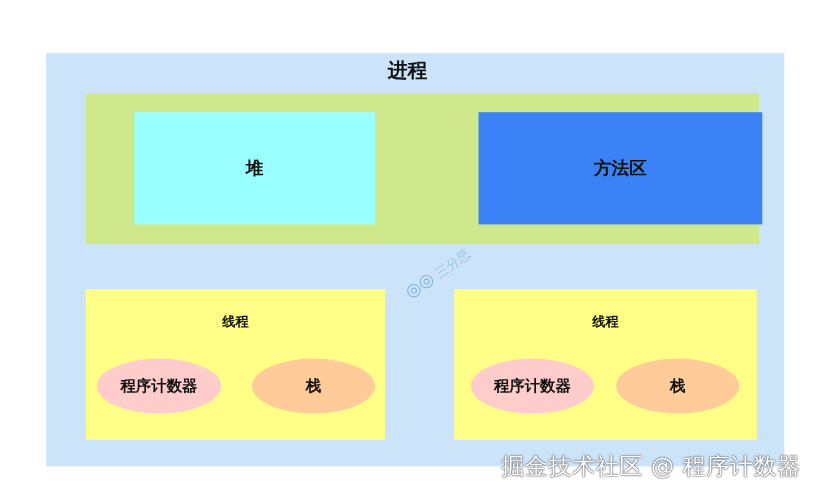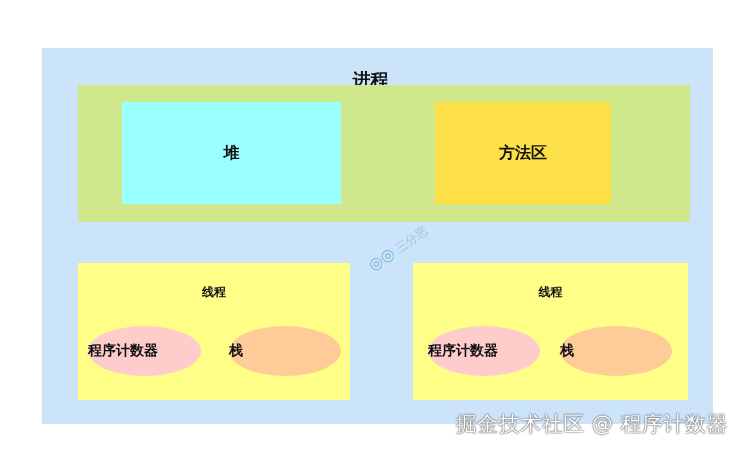--- a/index.html
+++ b/index.html
@@ -1,33 +1,33 @@
 <!DOCTYPE html>
 <html><head>
 <meta charset="utf-8">
 <style>
   html,body{margin:0;padding:0;background:#ffffff;}
   body{width:744px;height:454px;position:relative;overflow:hidden;font-family:"DejaVu Serif",serif;}
   .box{position:absolute;}
   .label{position:absolute;font-weight:bold;color:#111;font-size:12px;text-align:center;}
-  .ellipse{position:absolute;border-radius:50%;display:flex;align-items:center;font-weight:bold;font-size:14px;color:#111;}
+  .ellipse{position:absolute;border-radius:50%;display:flex;align-items:center;justify-content:center;font-weight:bold;font-size:14px;color:#111;}
   .wm{position:absolute;color:#9ec4de;font-size:12px;}
   .footer{position:absolute;right:16px;top:410px;font-family:"DejaVu Sans",sans-serif;font-size:21px;color:#ffffff;text-shadow:0 0 2px #555,0 0 1px #333;letter-spacing:0.5px;}
 </style>
 </head>
 <body>
 
 <div class="box" style="left:42px;top:48px;width:671px;height:376px;background:#cce4fa;"></div>
-<div class="label" style="left:42px;width:657px;top:68px;font-size:18px;">进程</div>
+<div class="label" style="left:42px;width:657px;top:52px;font-size:18px;">进程</div>
 
 <div class="box" style="left:78px;top:85px;width:612px;height:137px;background:#cfe88c;"></div>
 <div class="box" style="left:122px;top:102px;width:219px;height:102px;background:#99ffff;display:flex;align-items:center;justify-content:center;">
   <span class="lbl" style="font-weight:bold;font-size:16px;color:#111;">堆</span>
 </div>
-<div class="box" style="left:435px;top:102px;width:176px;height:102px;background:#fde047;display:flex;align-items:center;justify-content:center;">
+<div class="box" style="left:435px;top:102px;width:258px;height:102px;background:#3b82f6;display:flex;align-items:center;justify-content:center;">
   <span style="font-weight:bold;font-size:16px;color:#111;">方法区</span>
 </div>
 
 <div class="wm" style="left:364px;top:238px;transform:rotate(-35deg);">
   <span style="font-size:16px;color:#7fb6de;">◎◎</span>
   <span>三分恶</span>
 </div>
 
 <div class="box" style="left:78px;top:263px;width:272px;height:137px;background:#ffff88;"></div>
 <div class="label" style="left:78px;width:272px;top:284px;">线程</div>

